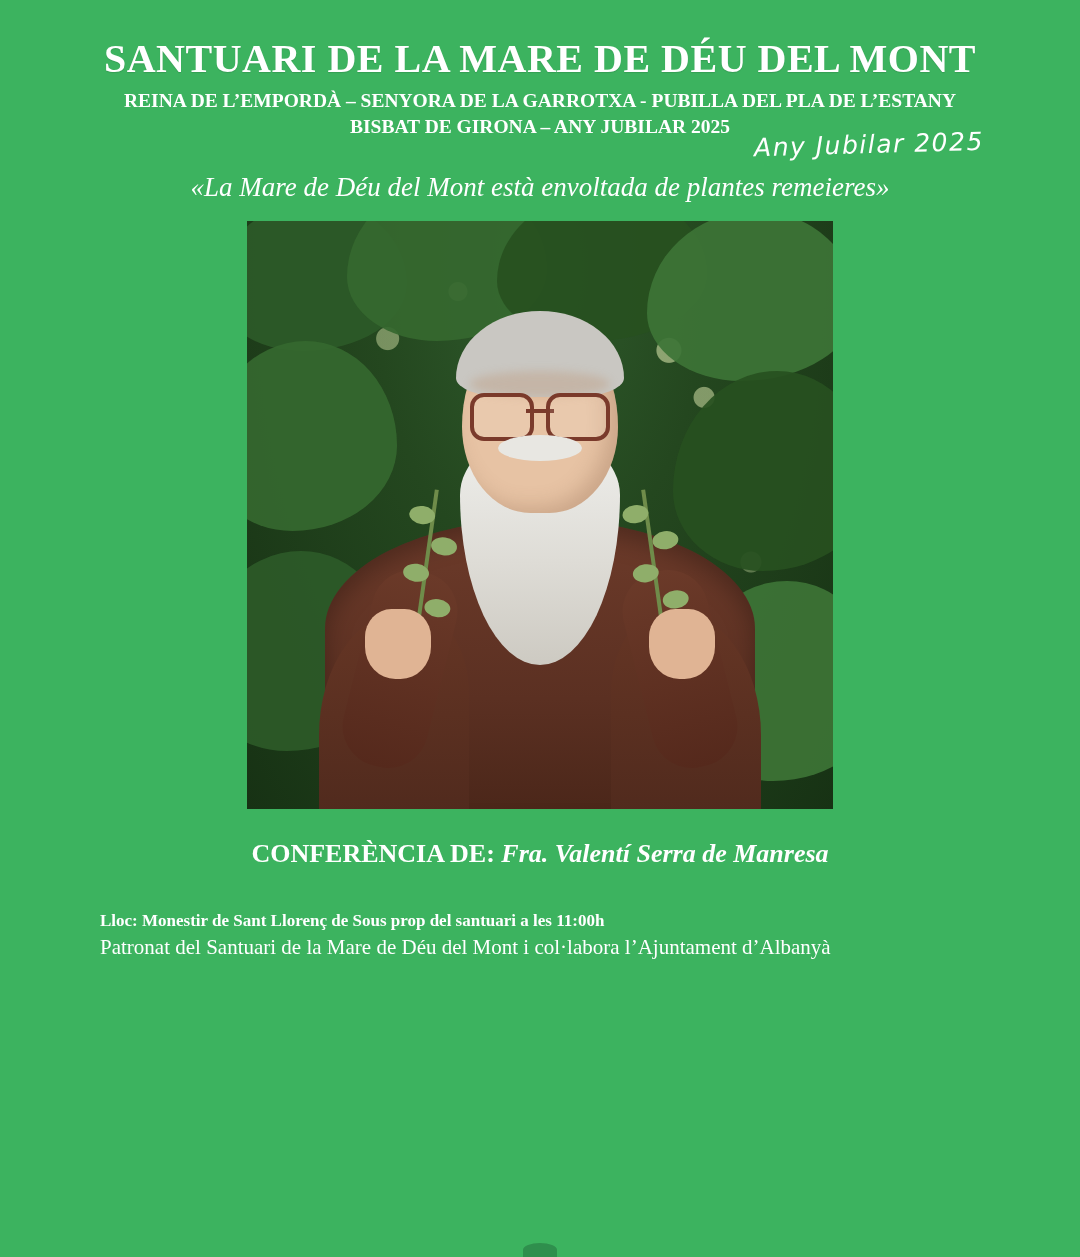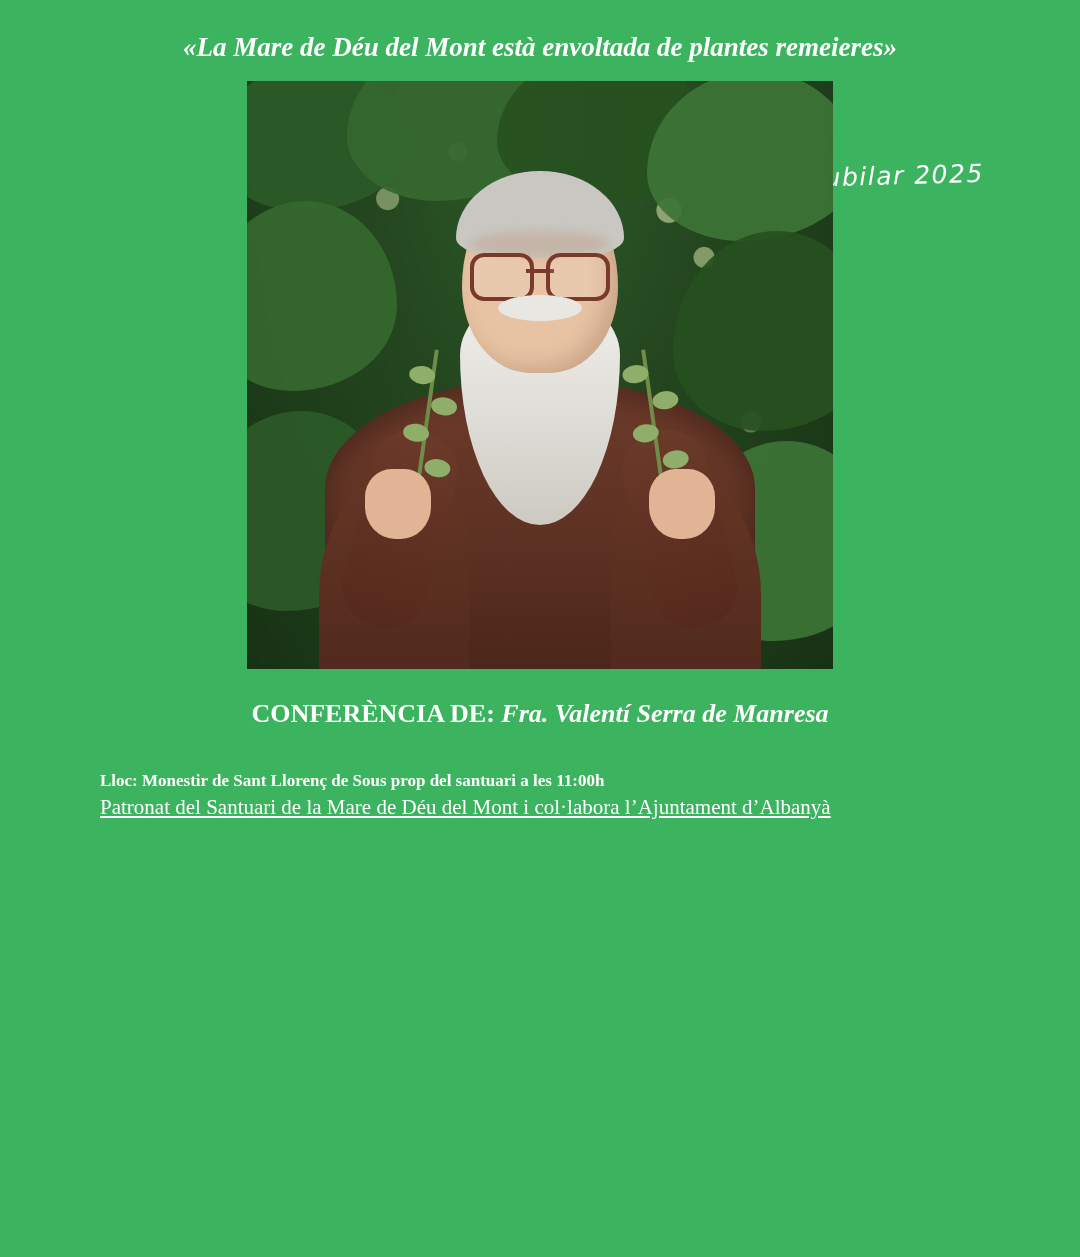--- a/index.html
+++ b/index.html
@@ -58,21 +58,21 @@
     font-family: "DejaVu Sans", sans-serif;
     letter-spacing: 1.5px;
     transform: rotate(-1.6deg);
     font-weight: 500;
   }
 
   .quote {
     text-align: center;
     font-size: 27px;
     font-style: italic;
-    font-weight: bold;
+    font-weight: normal;
     margin-top: 32px;
   }
 
   .date-line {
     text-align: center;
     font-size: 34px;
     font-weight: bold;
     margin-top: 42px;
     letter-spacing: 0.2px;
   }
@@ -286,38 +286,42 @@
     line-height: 1.32;
   }
   .org-title {
     margin: 36px 0 0 100px;
     font-size: 23px;
     font-weight: bold;
   }
   .org-text {
     margin: 4px 0 0 100px;
     font-size: 21px;
-    text-decoration: underline;
   }
   .bottom-mark {
     position: absolute;
     left: 50%;
     bottom: 0;
     width: 34px;
     height: 14px;
     margin-left: -17px;
     background: #2f8f4d;
     border-radius: 50% 50% 0 0;
   }
 </style>
 </head>
 <body>
 
 <div class="poster">
 
+  <div class="header">
+    <div class="title-main">SANTUARI DE LA MARE DE DÉU DEL MONT</div>
+    <div class="subtitle-1">REINA DE L’EMPORDÀ – SENYORA DE LA GARROTXA - PUBILLA DEL PLA DE L’ESTANY</div>
+    <div class="subtitle-2">BISBAT DE GIRONA – ANY JUBILAR 2025</div>
+  </div>
 
   <div class="jubilee-script">Any Jubilar 2025</div>
 
   <div class="quote">«La Mare de Déu del Mont està envoltada de plantes remeieres»</div>
 
 
   <div class="photo-wrap">
     <div class="photo">
       <div class="leaf" style="left:-30px; top:-20px; width:190px; height:150px;"></div>
       <div class="leaf l2" style="left:100px; top:-40px; width:200px; height:160px;"></div>

